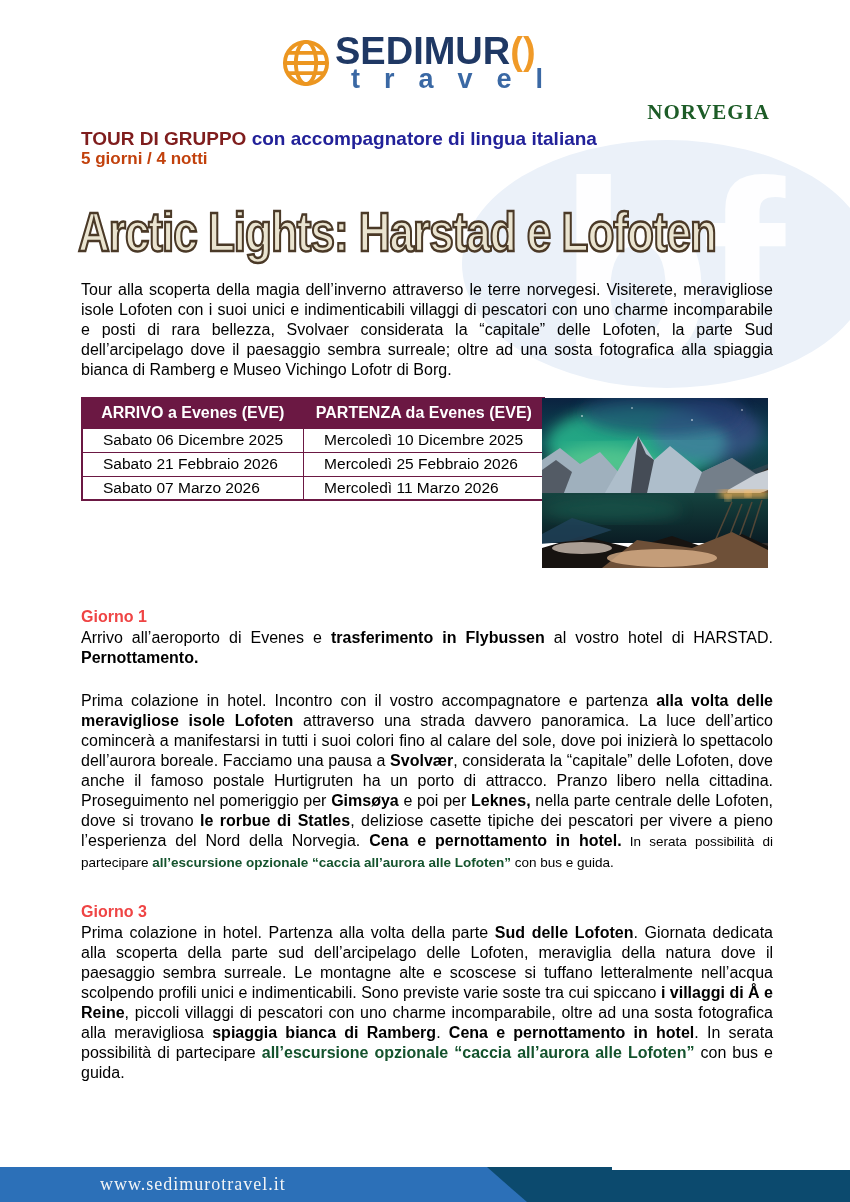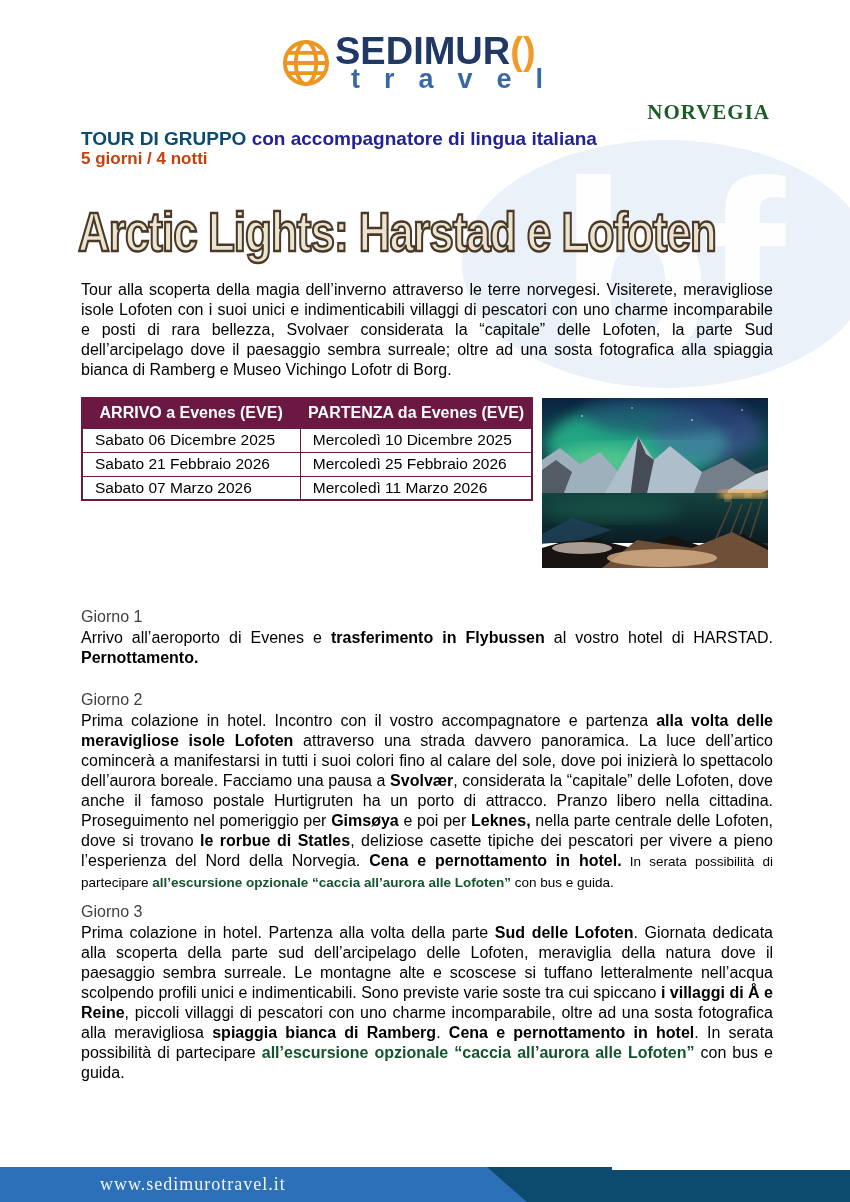--- a/index.html
+++ b/index.html
@@ -17,47 +17,47 @@
   .logo { position:absolute; left:281px; top:30px; z-index:2; }
   .globe { position:absolute; left:0; top:8px; width:50px; height:50px; }
   .brandname { position:absolute; left:54px; top:0; font-size:38px; font-weight:bold; color:#1f3864; letter-spacing:0; white-space:nowrap; }
   .brandname .parens { color:#f09a28; }
   .brandsub { position:absolute; left:70px; top:34px; font-size:27px; font-weight:bold; color:#3a68a4; letter-spacing:24px; white-space:nowrap; }
 
   .country { position:absolute; right:80px; top:100px; font-family:"Liberation Serif", serif;
     font-weight:bold; font-size:21px; color:#1d5c27; letter-spacing:1px; z-index:2; }
 
   .tourline { position:absolute; left:81px; top:128px; font-size:19px; font-weight:bold; z-index:2; white-space:nowrap; }
-  .tourline .green { color:#0c4a6e; }
+  .tourline .green { color:#7f1d1d; }
   .tourline .navy { color:#222199; }
   .duration { position:absolute; left:81px; top:149px; font-size:17px; font-weight:bold; color:#c2410c; z-index:2; }
 
   .bigtitle { position:absolute; left:78px; top:200px; width:700px; z-index:2;
     font-size:44px; font-weight:bold; letter-spacing:-1px; white-space:nowrap;
     color:#eae4d0; -webkit-text-stroke:2px #4a3927;
     text-shadow:0 0 1px #4a3927; transform:scaleY(1.28); transform-origin:top left; }
 
   .intro { position:absolute; left:81px; top:280px; width:692px; z-index:2;
     font-size:16px; line-height:20px; text-align:justify; color:#000; }
 
   
   .dates { position:absolute; left:81px; top:397px; width:452px; z-index:2;
     border-collapse:collapse;border-radius:15px; }
   .dates th { background:#6b1843; color:#ffffff; font-size:16px; font-weight:bold;
     border:2px solid #6b1843; height:30px; text-align:center; }
   .dates td { border:1.5px solid #6b1843; font-size:15.5px; color:#000;
-    height:24px; padding:1px 12px; white-space:nowrap;margin-top:20px; }
+    height:24px; padding:1px 20px; white-space:nowrap;margin-top:20px; }
   .dates { border:2.5px solid #6b1843; }
 
   
   .photo { position:absolute; left:542px; top:398px; width:226px; height:170px; z-index:2; }
 
   
   .day { position:absolute; left:81px; width:692px; z-index:2; }
-  .day h3 { font-size:16px; font-weight:normal; color:#404040; margin-bottom:2px; }
+  .day h3 { font-size:16px; font-weight:bold; color:#ef4444; margin-bottom:2px; }
   .day p { font-size:16px; line-height:20px; text-align:justify; color:#000; }
   .day .b { font-weight:bold; }
   .day .blue { color:#14532d; }
   .day .small { font-size:13.5px; }
   .day1 { top:608px; }
   .day2 { top:691px; }
   .day3 { top:903px; }
 
   
   .footer { position:absolute; left:0; bottom:0; width:850px; height:35px; background:#0c4a6e; z-index:3; }
@@ -174,21 +174,20 @@
     <ellipse cx="40" cy="150" rx="30" ry="6" fill="#e8d8cc" opacity="0.7"></ellipse>
     <polygon points="0,136 30,120 70,132 40,142 0,146" fill="#21425a" opacity="0.8"></polygon>
   </svg>
 
   <section class="day day1">
     <h3>Giorno 1</h3>
     <p><span>Arrivo all’aeroporto di Evenes e </span><span class="b">trasferimento in Flybussen</span><span> al vostro hotel di HARSTAD. </span><span class="b">Pernottamento.</span></p>
   </section>
 
   <section class="day day2">
-    <h3>Giorno 2</h3>
     <p><span>Prima colazione in hotel. Incontro con il vostro accompagnatore e partenza </span><span class="b">alla volta delle meravigliose isole Lofoten</span><span> attraverso una strada davvero panoramica. La luce dell’artico comincerà a manifestarsi in tutti i suoi colori fino al calare del sole, dove poi inizierà lo spettacolo dell’aurora boreale. Facciamo una pausa a </span><span class="b">Svolvær</span><span>, considerata la “capitale” delle Lofoten, dove anche il famoso postale Hurtigruten ha un porto di attracco. Pranzo libero nella cittadina. Proseguimento nel pomeriggio per </span><span class="b">Gimsøya</span><span> e poi per </span><span class="b">Leknes,</span><span> nella parte centrale delle Lofoten, dove si trovano </span><span class="b">le rorbue di Statles</span><span>, deliziose casette tipiche dei pescatori per vivere a pieno l’esperienza del Nord della Norvegia. </span><span class="b">Cena e pernottamento in hotel.</span><span class="small"> In serata possibilità di partecipare </span><span class="b small blue">all’escursione opzionale “caccia all’aurora alle Lofoten”</span><span class="small"> con bus e guida.</span></p>
   </section>
 
   <section class="day day3">
     <h3>Giorno 3</h3>
     <p><span>Prima colazione in hotel. Partenza alla volta della parte </span><span class="b">Sud delle Lofoten</span><span>. Giornata dedicata alla scoperta della parte sud dell’arcipelago delle Lofoten, meraviglia della natura dove il paesaggio sembra surreale. Le montagne alte e scoscese si tuffano letteralmente nell’acqua scolpendo profili unici e indimenticabili. Sono previste varie soste tra cui spiccano </span><span class="b">i villaggi di Å e Reine</span><span>, piccoli villaggi di pescatori con uno charme incomparabile, oltre ad una sosta fotografica alla meravigliosa </span><span class="b">spiaggia bianca di Ramberg</span><span>. </span><span class="b">Cena e pernottamento in hotel</span><span>. In serata possibilità di partecipare </span><span class="b blue">all’escursione opzionale “caccia all’aurora alle Lofoten”</span><span> con bus e guida.</span></p>
   </section>
 
   <div class="footer">
     <div class="dark"></div>

